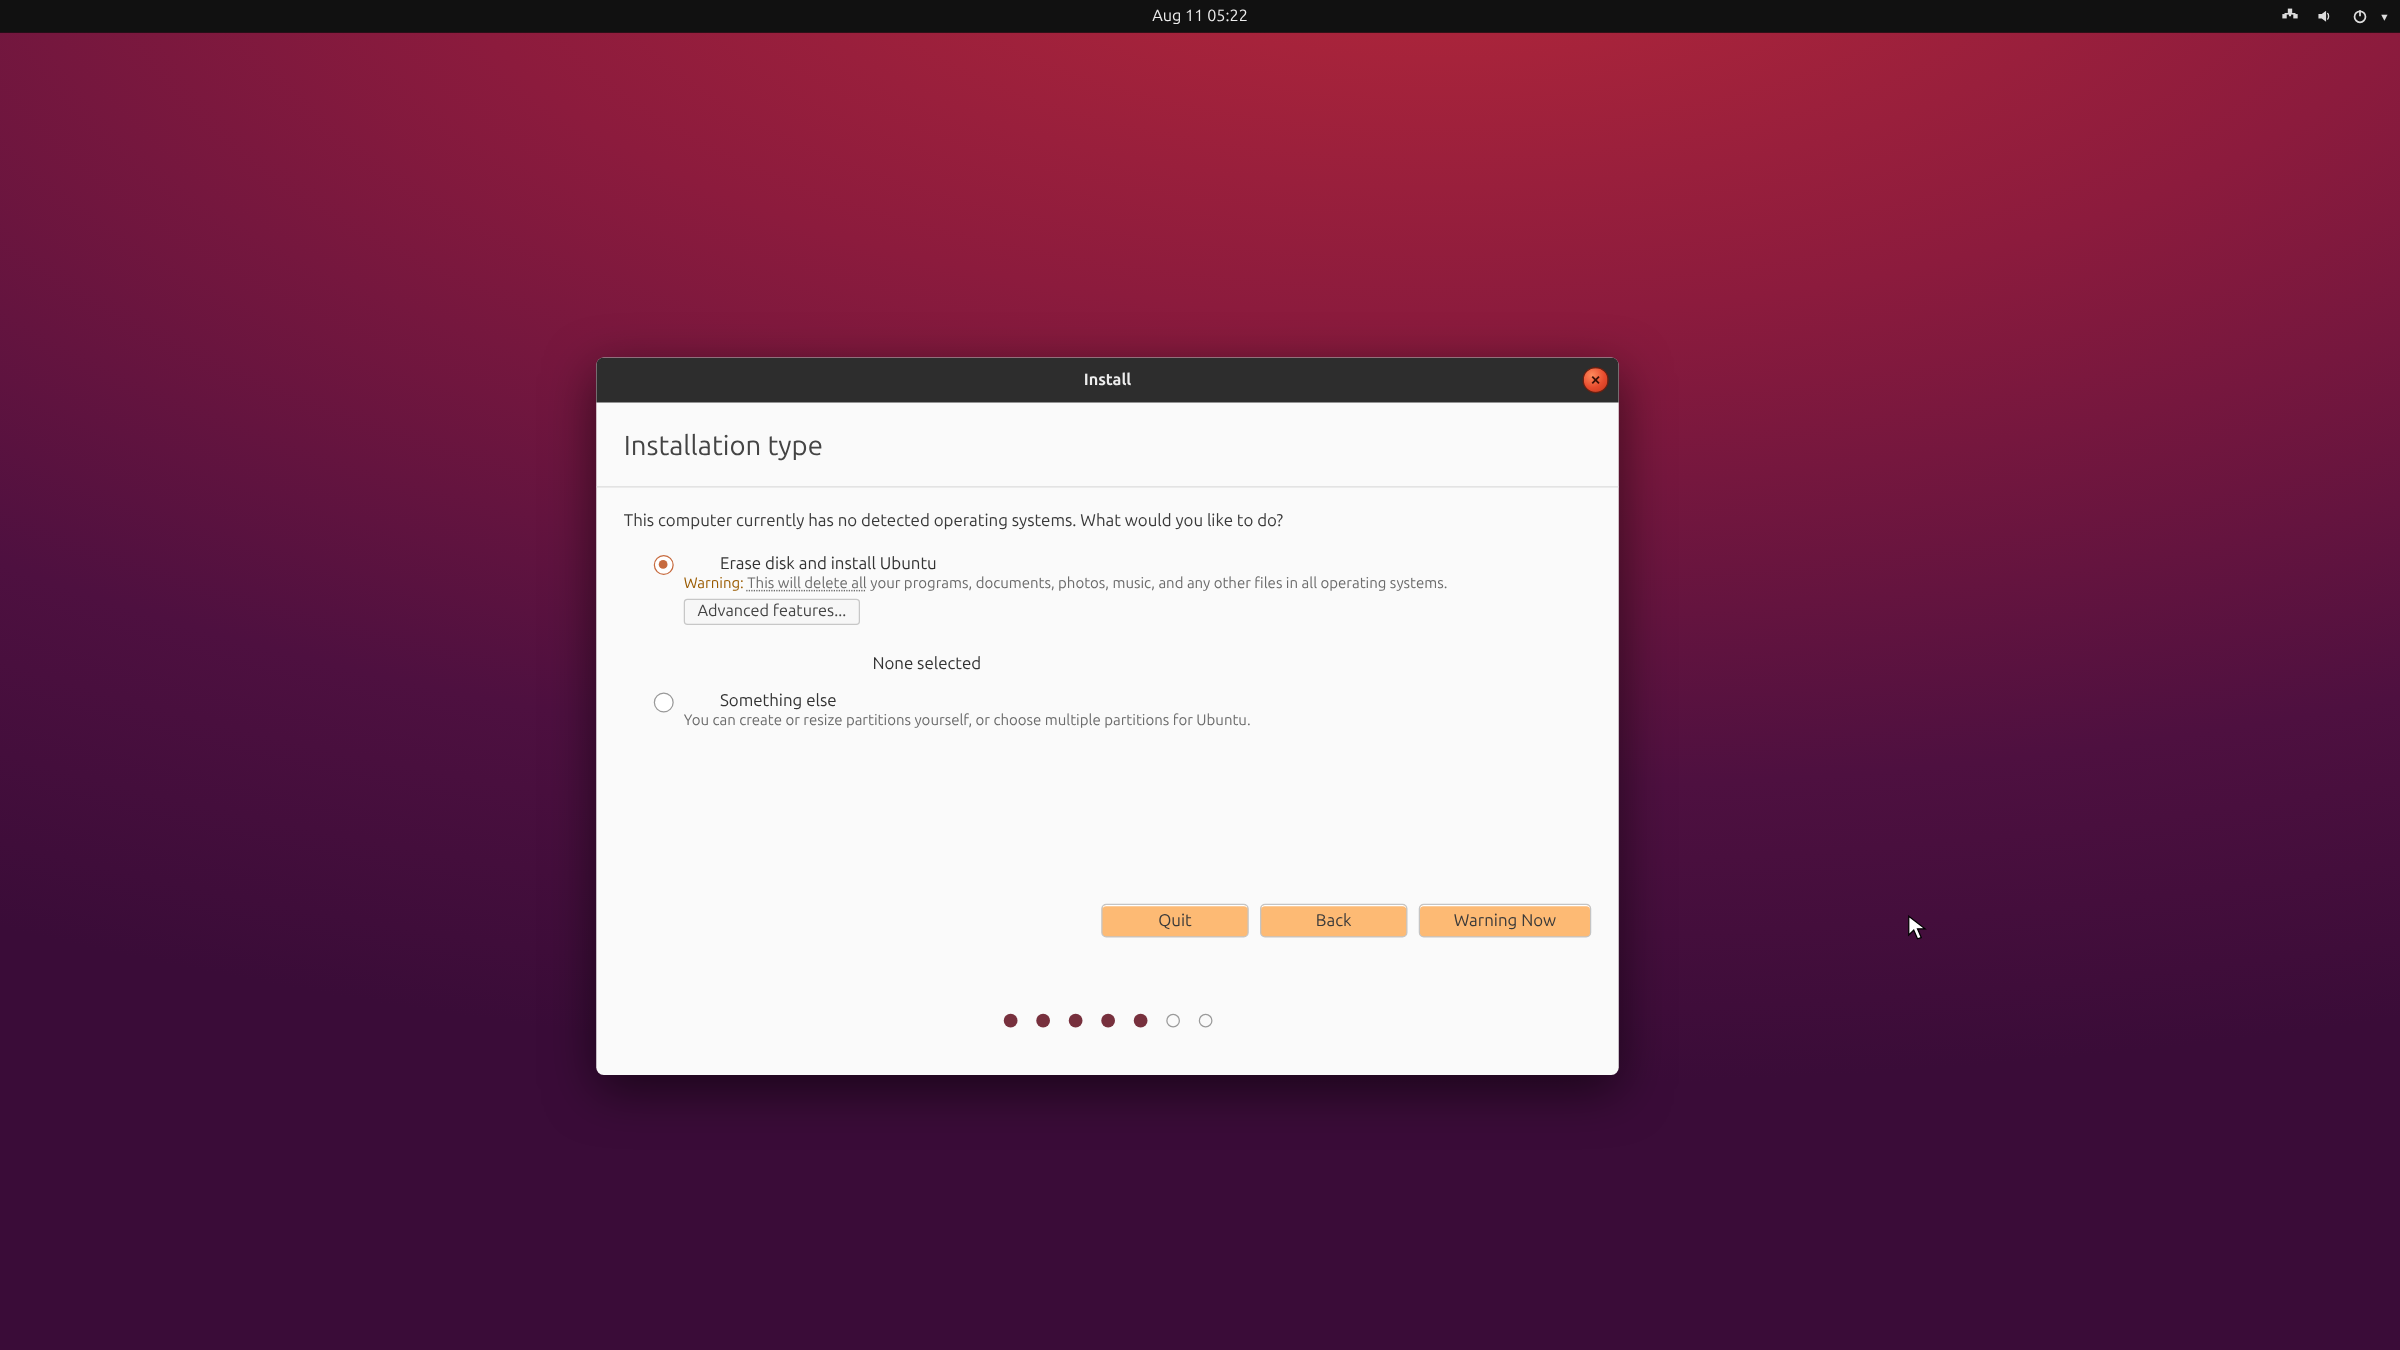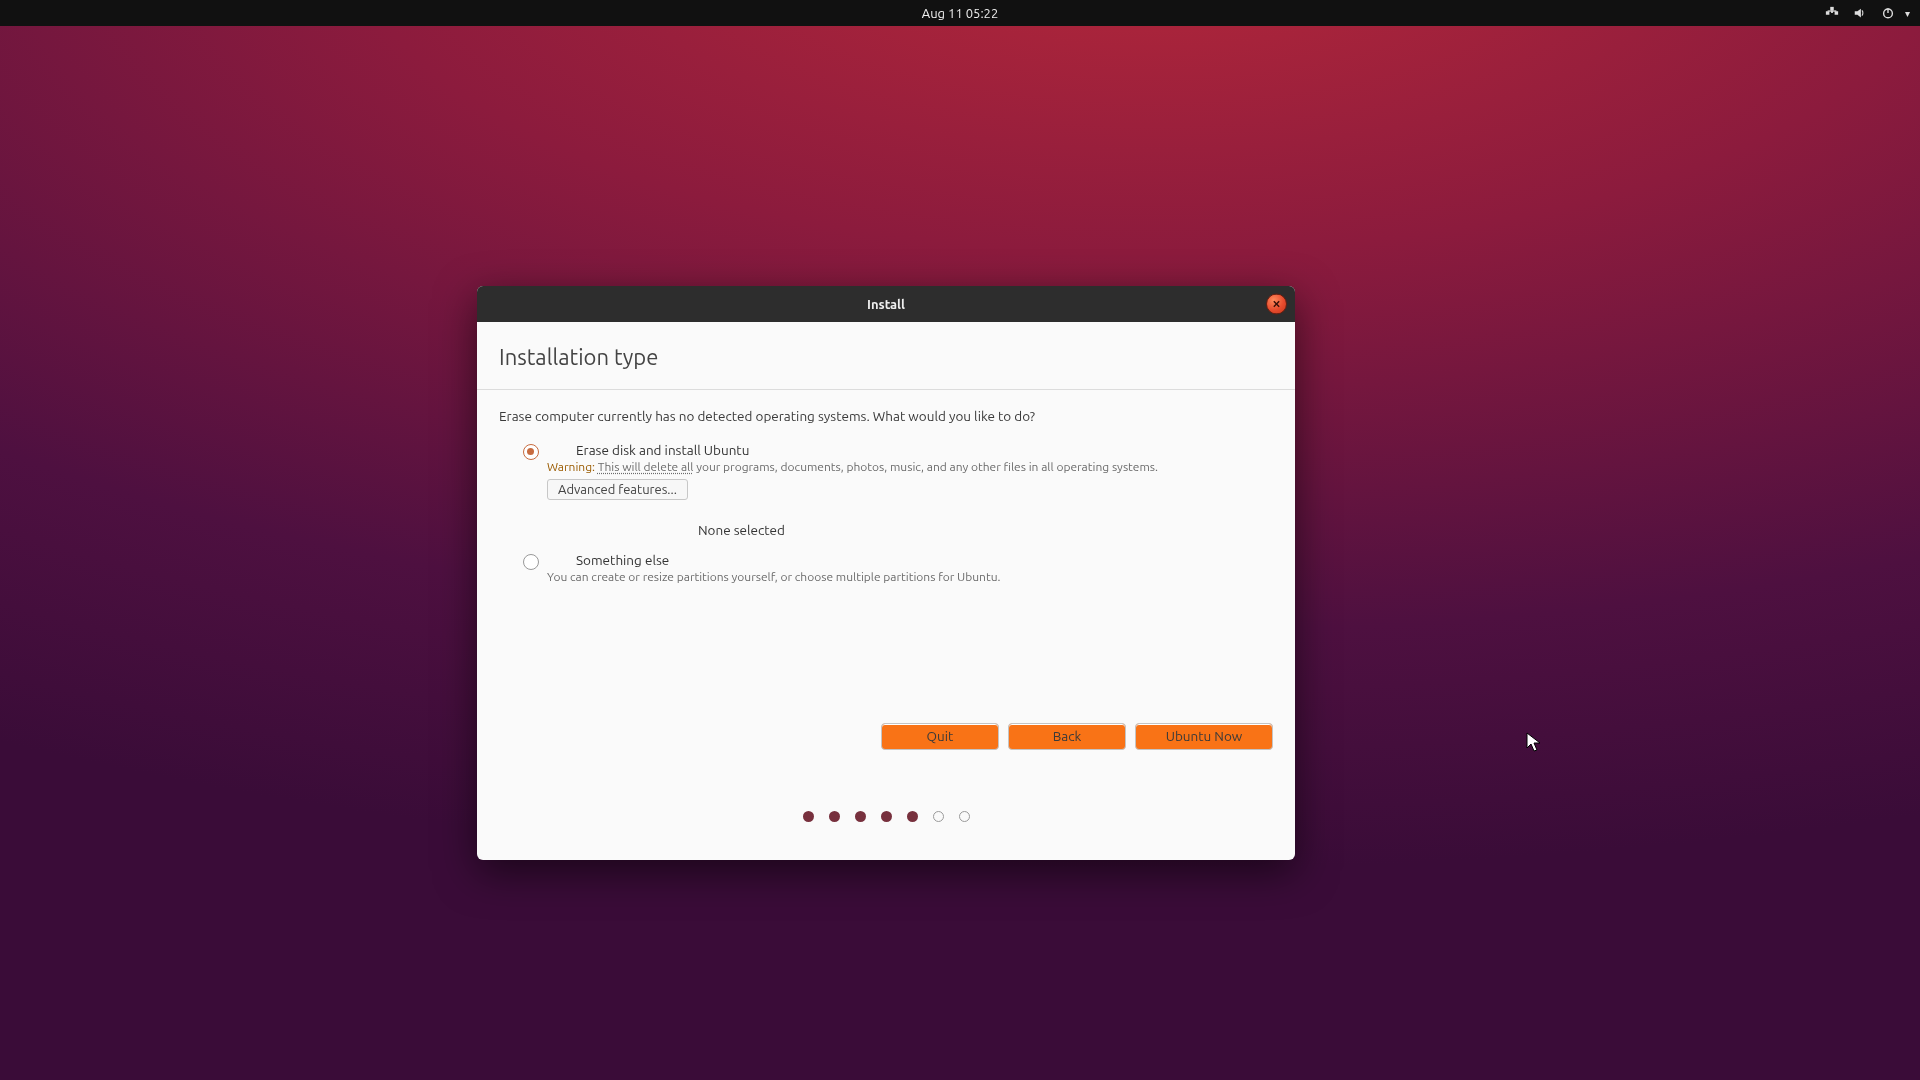--- a/index.html
+++ b/index.html
@@ -175,21 +175,21 @@
     right: 22px;
     bottom: 110px;
     display: flex;
     gap: 9px;
   }
   .btn {
     min-width: 84px;
     text-align: center;
     font-size: 13.5px;
     color: #3a3a3a;
-    background: #f97316;
+    background: #fdba74;
     border: 1px solid #c4c4c4;
     border-radius: 4px;
     padding: 4px 16px 5px 16px;
     box-shadow: inset 0 1px 0 #fff;
   }
   .btn.install { min-width: 104px; }
 
   
   .dots {
     position: absolute;
@@ -261,21 +261,21 @@
           <line x1="8" y1="2" x2="2" y2="8"></line>
         </svg>
     </div>
   </div>
 
   <div class="content">
     <div class="page-title">Installation type</div>
     <div class="divider"></div>
 
     <div class="body">
-      <div class="intro">Erase computer currently has no detected operating systems. What would you like to do?</div>
+      <div class="intro">This computer currently has no detected operating systems. What would you like to do?</div>
 
       <div class="option">
         <div class="radio checked"></div>
         <div class="option-body">
           <div class="option-label">Erase disk and install Ubuntu</div>
           <div class="option-desc">
             <span class="warn-word">Warning:</span>
             <span class="warn-del">This will delete all</span><span> your programs, documents, photos, music, and any other files in all operating systems.</span>
           </div>
           <div class="adv-row">
@@ -290,21 +290,21 @@
         <div class="option-body">
           <div class="option-label">Something else</div>
           <div class="option-desc">You can create or resize partitions yourself, or choose multiple partitions for Ubuntu.</div>
         </div>
       </div>
     </div>
 
     <div class="footer">
       <div class="btn">Quit</div>
       <div class="btn">Back</div>
-      <div class="btn install">Ubuntu Now</div>
+      <div class="btn install">Warning Now</div>
     </div>
 
     <div class="dots">
       <div class="dot fill"></div>
       <div class="dot fill"></div>
       <div class="dot fill"></div>
       <div class="dot fill"></div>
       <div class="dot fill"></div>
       <div class="dot empty"></div>
       <div class="dot empty"></div>

